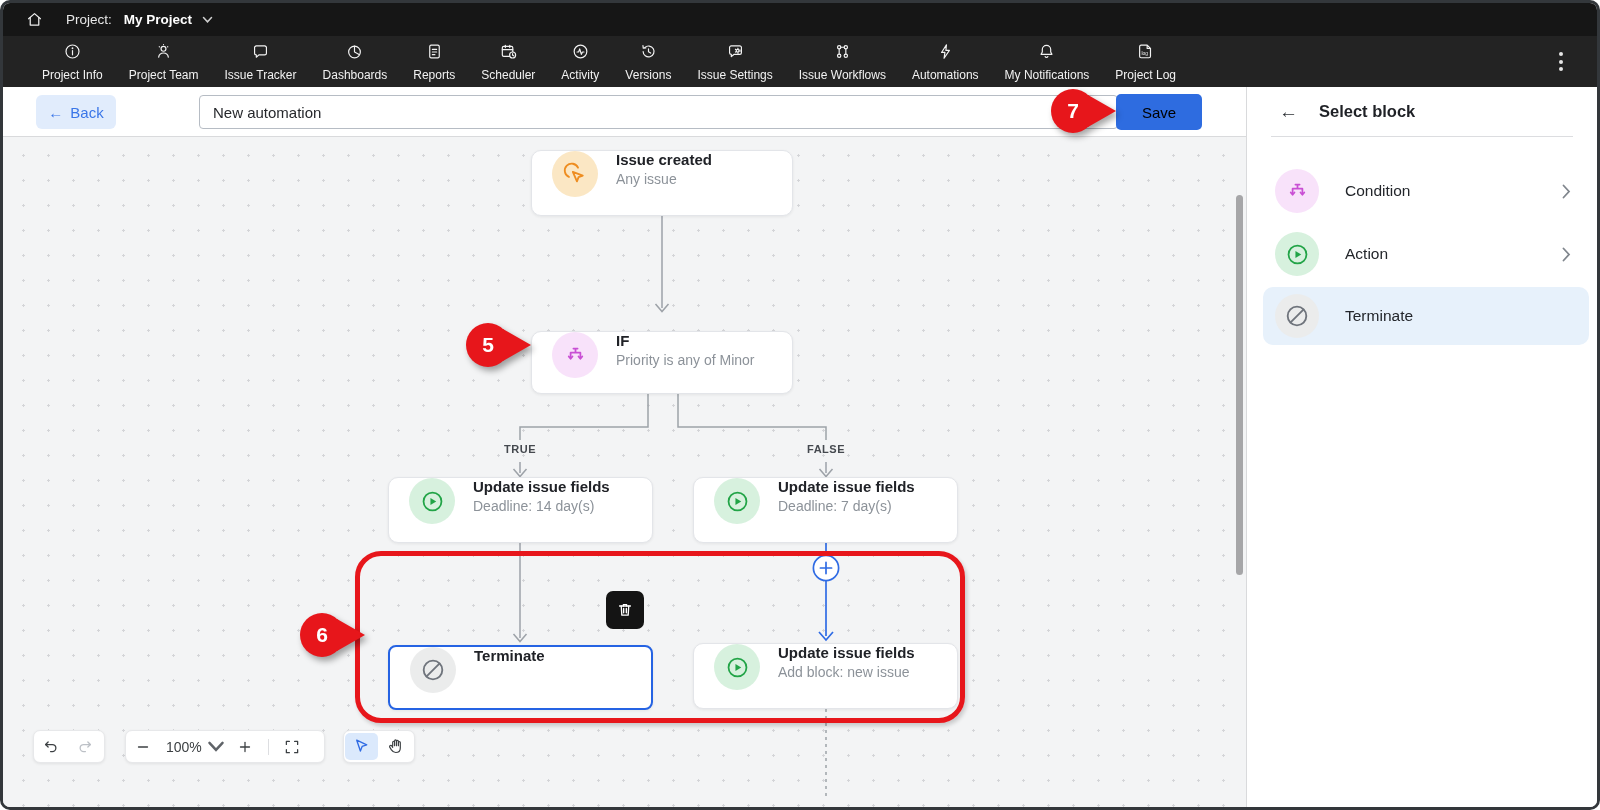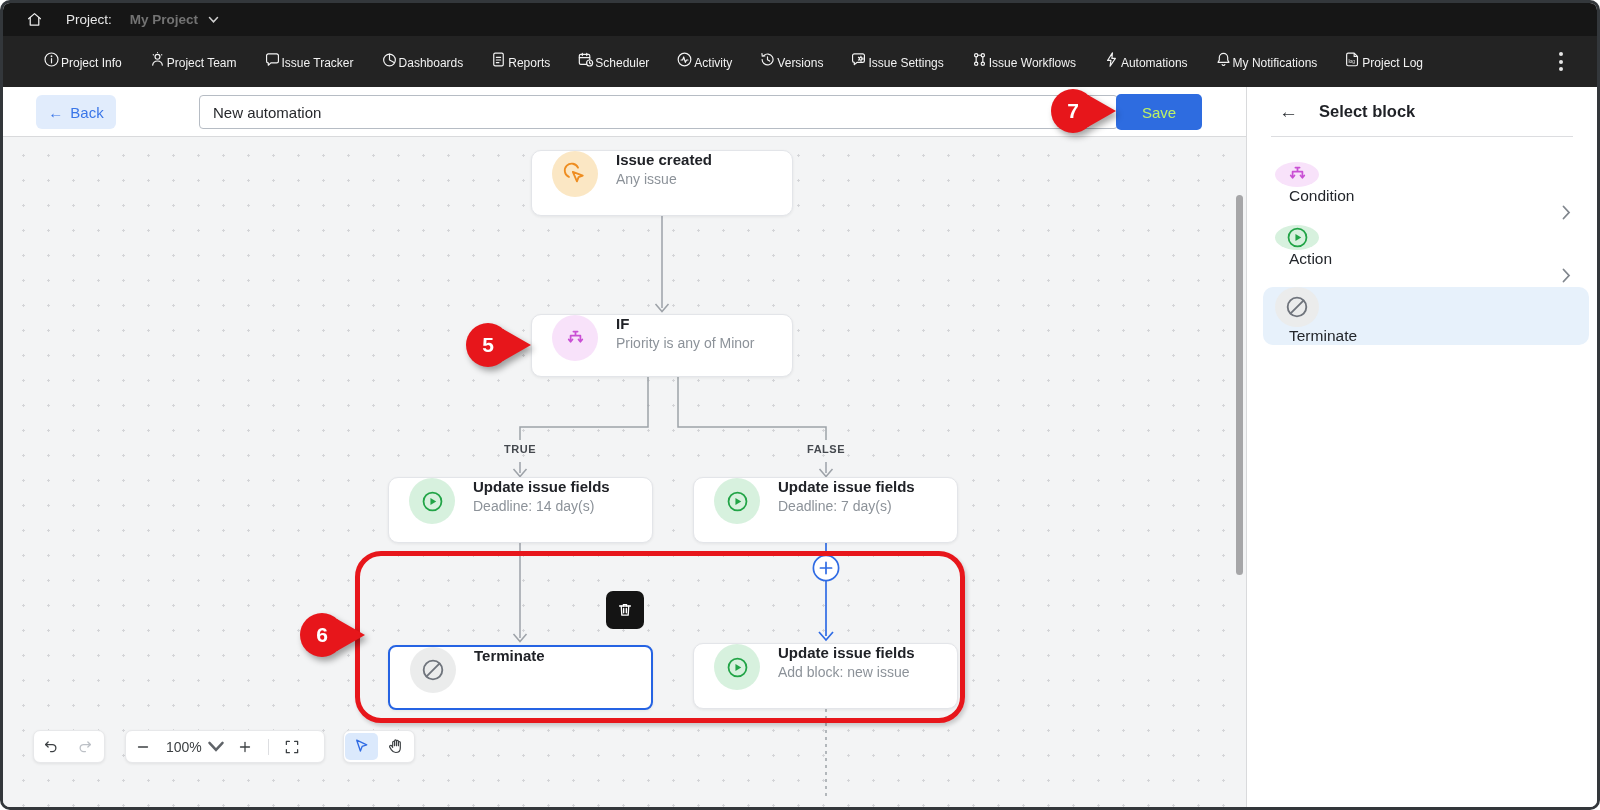--- a/index.html
+++ b/index.html
@@ -6,56 +6,56 @@
   html,body { background:#fff; }
   body { font-family:"Liberation Sans", sans-serif; }
   .frame { position:relative; width:1600px; height:810px; border:3px solid #33373b;
            border-radius:10px; overflow:hidden; background:#fff; }
 
   
   .topbar { position:absolute; left:0; top:0; width:100%; height:33px; background:#161616;
             display:flex; align-items:center; color:#ececec; }
   .topbar .home { margin-left:22px; display:flex; align-items:center; cursor:pointer; }
   .topbar .plabel { margin-left:22px; font-size:13.5px; color:#e8e8e8; }
-  .topbar .pname { margin-left:18px; font-size:13.5px; font-weight:bold; color:#737373; }
+  .topbar .pname { margin-left:12px; font-size:13.5px; font-weight:bold; color:#ffffff; }
   .topbar .chev { margin-left:10px; display:flex; align-items:center; }
 
   
   .navbar { position:absolute; left:0; top:33px; width:100%; height:51px; background:#232323;
             display:flex; align-items:center; padding-left:26px; }
-  .nav-item { display:flex; align-items:center; justify-content:center;
+  .nav-item { display:flex; flex-direction:column; align-items:center; justify-content:center;
               padding:0 13px; height:100%; cursor:pointer; color:#f2f2f2; }
   .nav-item svg { width:19px; height:19px; }
   .nav-item .nlabel { font-size:12px; margin-top:3px; white-space:nowrap; }
   .kebab { margin-left:auto; margin-right:30px; display:flex; flex-direction:column; gap:3.5px;
            cursor:pointer; padding:4px; }
   .kebab i { width:4px; height:4px; border-radius:50%; background:#e6e6e6; display:block; }
 
   
   .toolbar { position:absolute; left:0; top:84px; width:1243px; height:50px; background:#fff;
              border-bottom:1px solid #d9dadc; }
   .back-chip { position:absolute; left:33px; top:8px; width:80px; height:34px; background:#e1ecfc;
                border-radius:6px; color:#3a76e8; font-size:15px; display:flex; align-items:center;
                justify-content:center; gap:7px; cursor:pointer; }
   .name-input { position:absolute; left:178px; top:8px; width:919px; height:34px; border:1px solid #b6bcc4;
                 border-radius:4px; font-size:15px; color:#26282c; padding:0 13px;
                 font-family:"Liberation Sans",sans-serif; background:#fff;margin-left:18px; }
   .save-btn { position:absolute; left:1113px; top:7px; width:86px; height:36px; background:#2e6ce0;
-              border:none; border-radius:5px; color:#bef264; font-size:15px; cursor:pointer;
+              border:none; border-radius:5px; color:#000000; font-size:15px; cursor:pointer;
               font-family:"Liberation Sans",sans-serif; }
 
   
   .side { position:absolute; left:1243px; top:84px; right:0; bottom:0; background:#fff;
           border-left:1px solid #d9dadc; }
   .side-head { height:49px; display:flex; align-items:center; }
   .side-head .backarrow { margin-left:32px; font-size:19px; color:#2d3136; cursor:pointer; }
   .side-head .stitle { margin-left:21px; font-size:16.5px; color:#1f2126; font-weight:700; }
   .side-divider { border-bottom:1px solid #dcdde0; margin:0 24px; }
   .side-row { position:absolute; left:16px; width:326px; height:58px; border-radius:10px;
-              display:flex; align-items:flex-start; cursor:pointer;flex-direction:column; }
+              display:flex; align-items:center; cursor:pointer; }
   .side-row.selected { background:#e7f1fb; }
   .srow-circle { width:44px; height:44px; border-radius:50%; margin-left:12px; display:flex;
                  align-items:center; justify-content:center; }
   .srow-label { margin-left:26px; font-size:15.5px; color:#23262b; font-weight:500; }
   .srow-chev { margin-left:auto; margin-right:18px; display:flex; }
 
   
   .canvas { position:absolute; left:0; top:134px; width:1243px; height:670px; overflow:hidden;
             background-color:#f3f4f5;
             background-image:radial-gradient(circle,#d4d5d8 1.2px,transparent 1.4px);
@@ -318,21 +318,21 @@
             <path d="M14.8 6.2 A6.4 6.4 0 1 0 6.4 14.7"></path>
             <path d="M10 10 L19.2 13.4 l-3.9 1.5 -1.5 3.9 z"></path>
           </svg>
       </span>
       <span>
         <div class="ttl">Issue created</div>
         <div class="sub">Any issue</div>
       </span>
     </div>
 
-    <div class="card" style="left:528px; top:177px; width:262px; height:63px">
+    <div class="card" style="left:528px; top:194px; width:262px; height:63px">
       <span class="circ" style="background:#f8e2fa">
         <svg width="25" height="25" viewBox="0 0 24 24" fill="none" stroke="#c94fd4" stroke-width="1.7" stroke-linecap="round" stroke-linejoin="round">
             <path d="M10 5.3h4M12 5.3v4M7.3 9.3h9.4M7.3 9.3v4.6M16.7 9.3v4.6"></path>
             <path d="M5.5 12.9 7.3 15.1 9.1 12.9"></path>
             <path d="M14.9 12.9 16.7 15.1 18.5 12.9"></path>
           </svg>
       </span>
       <span>
         <div class="ttl">IF</div>
         <div class="sub">Priority is any of Minor</div>

